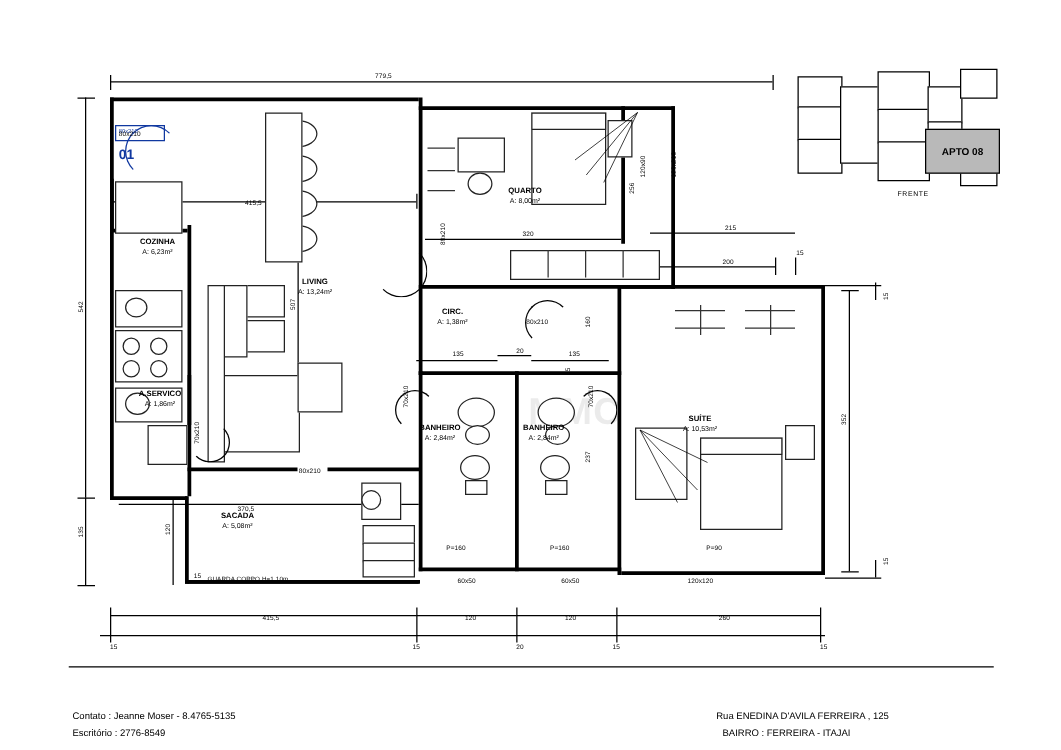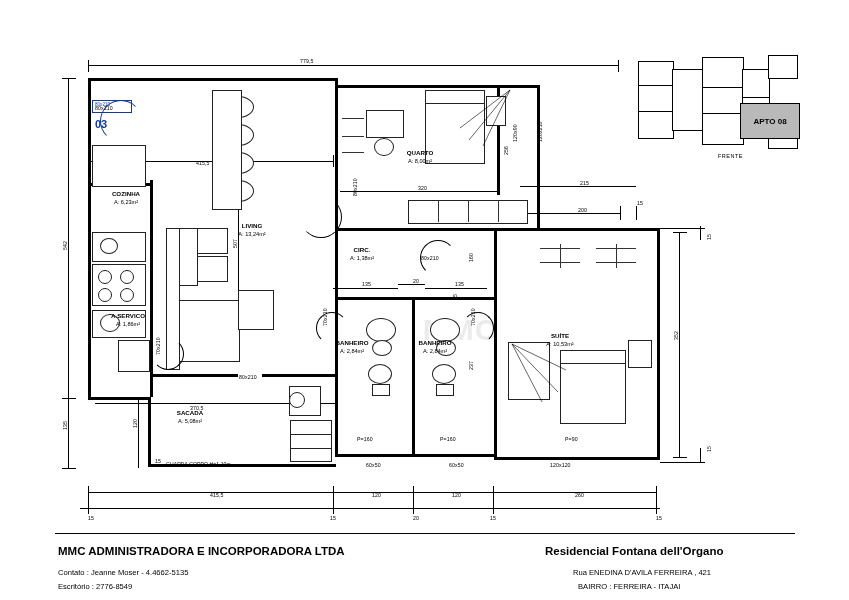--- a/index.html
+++ b/index.html
@@ -303,21 +303,21 @@
     <line x1="55" y1="2" x2="28" y2="58" stroke="#000" stroke-width="0.6"></line>
   </svg>
   <svg style="position:absolute; left:508px; top:340px; width:64px; height:70px;">
     <line x1="4" y1="4" x2="58" y2="30" stroke="#000" stroke-width="0.6"></line>
     <line x1="4" y1="4" x2="50" y2="52" stroke="#000" stroke-width="0.6"></line>
     <line x1="4" y1="4" x2="34" y2="62" stroke="#000" stroke-width="0.6"></line>
   </svg>
 
   <div class="bluebox" style="left:92px; top:100px; width:38px; height:11px;"></div>
   <div class="bluetxt" style="left:95px; top:102px;">80x210</div>
-  <div class="circ01" style="left:95px; top:118px;">03</div>
+  <div class="circ01" style="left:95px; top:118px;">01</div>
 
   <div class="label" id="room-0" style="left: 96px; top: 190px; width: 60px;">
     <b>COZINHA</b><br>
     <span class="area">A: 6,23m²</span>
   </div>
   <div class="label" id="room-1" style="left: 222px; top: 222px; width: 60px;">
     <b>LIVING</b><br>
     <span class="area">A: 13,24m²</span>
   </div>
   <div class="label" id="room-2" style="left: 390px; top: 149px; width: 60px;">
@@ -397,21 +397,19 @@
       <div class="dim v" style="left: 503px; top: 155px;">256</div>
       <div class="dim v" style="left: 468px; top: 262px;">160</div>
       <div class="dim v" style="left: 452px; top: 300px;">15</div>
       <div class="dim v" style="left: 468px; top: 370px;">237</div>
       <div class="dim v" style="left: 673px; top: 340px;">352</div>
       <div class="dim v" style="left: 706px; top: 240px;">15</div>
       <div class="dim v" style="left: 706px; top: 452px;">15</div>
     </div>
 
   <div class="hline" style="left:55px; top:533px; width:740px;"></div>
-  <div class="tb-title" style="left:58px; top:545px;">MMC ADMINISTRADORA E INCORPORADORA LTDA</div>
-  <div class="tb-sub" style="left:58px; top:568px;">Contato : Jeanne Moser - 4.4662-5135</div>
+  <div class="tb-sub" style="left:58px; top:568px;">Contato : Jeanne Moser - 8.4765-5135</div>
   <div class="tb-sub" style="left:58px; top:582px;">Escritório : 2776-8549</div>
 
-  <div class="tb-title" style="left:545px; top:545px;">Residencial Fontana dell'Organo</div>
-  <div class="tb-sub" style="left:573px; top:568px;">Rua  ENEDINA D'AVILA FERREIRA , 421</div>
+  <div class="tb-sub" style="left:573px; top:568px;">Rua  ENEDINA D'AVILA FERREIRA , 125</div>
   <div class="tb-sub" style="left:578px; top:582px;">BAIRRO : FERREIRA - ITAJAI</div>
 
 </div>
 
 </body></html>

